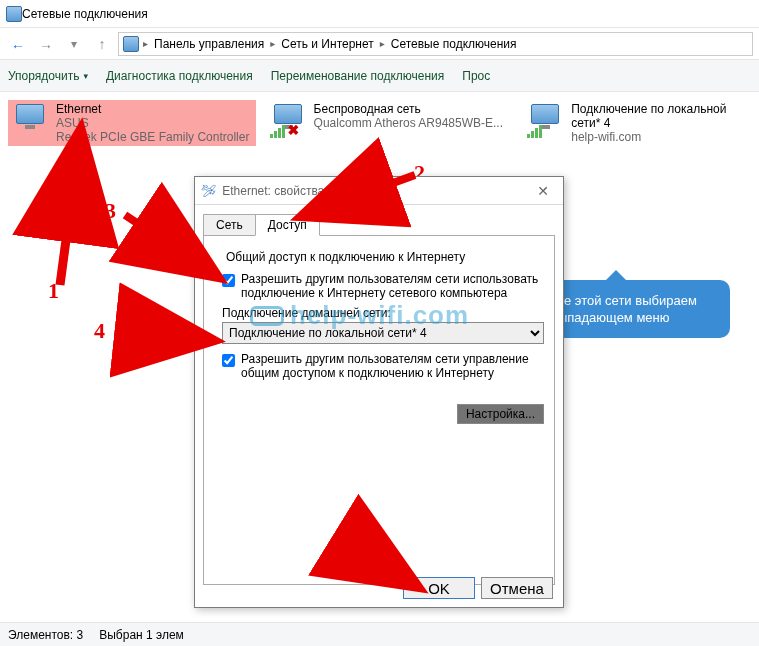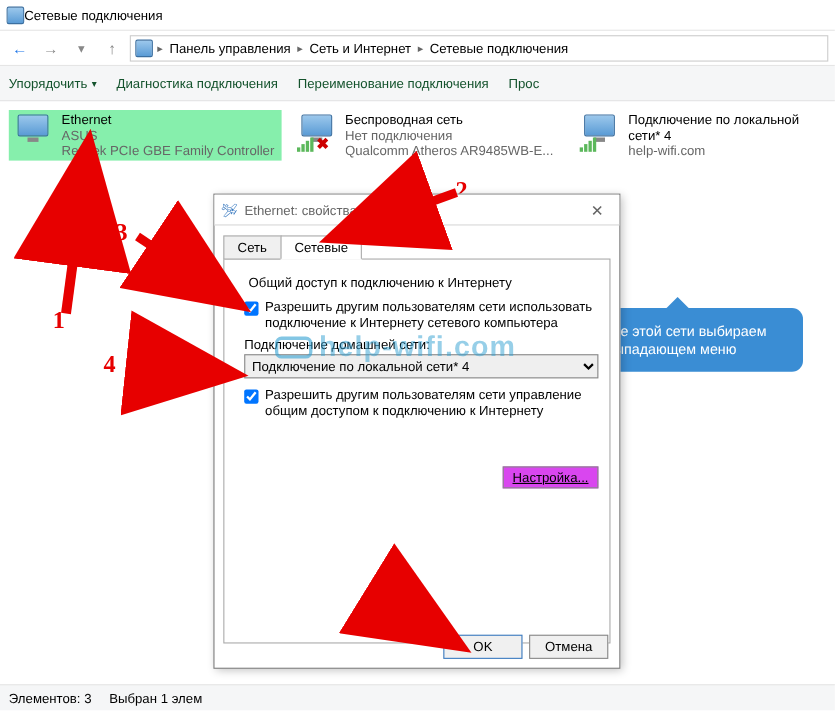--- a/index.html
+++ b/index.html
@@ -63,21 +63,21 @@
   padding: 8px 8px;
   height: calc(100% - 28px - 32px - 32px - 24px);
 }
 .connrow { display: flex; gap: 10px; }
 .conn {
   width: 250px;
   display: flex;
   gap: 6px;
   padding: 2px;
 }
-.conn.selected { background: #86efac; }
+.conn.selected { background: #fca5a5; }
 .conn .cicon {
   width: 40px; height: 40px; flex-shrink: 0;
   position: relative;
 }
 .conn .cicon .monitor {
   width: 28px; height: 20px;
   background: linear-gradient(#9cc8ec,#5a9bd5);
   border: 1px solid #3b6fa0;
   border-radius: 2px;
   position: absolute; top: 2px; left: 6px;
@@ -160,37 +160,36 @@
 .selectwrap select {
   width: 100%;
   height: 22px;
   border: 1px solid #888;
   font-size: 12px;
   padding: 0 2px;
 }
 .settingsbtn {
   position: absolute;
   right: 10px;
-  top: 188px;
+  top: 168px;
   padding: 2px 8px;
   border: 1px solid #888;
-  background: #d946ef;
-  font-size: 12px;
-  text-decoration: underline;
+  background: #737373;
+  font-size: 12px;
 }
 .dlg-buttons {
   position: absolute;
   bottom: 8px; right: 10px;
   display: flex; gap: 6px;
 }
 .dlg-buttons button {
   width: 72px; height: 22px;
   border: 1px solid #888;
   background: #f0f0f0;
-  font-size: 12px;
+  font-size: 15px;
 }
 .dlg-buttons button.primary { border: 1px solid #3a7ac0; }
 
 
 .callout {
   position: absolute;
   top: 188px; left: 480px;
   width: 250px;
   background: #3a8dd4;
   color: #fff;
@@ -296,21 +295,20 @@
         <div class="bars">
             <span style="height:4px"></span>
             <span style="height:7px"></span>
             <span style="height:10px"></span>
             <span style="height:13px"></span>
           </div>
         <span class="xmark">✖</span>
       </div>
       <div class="ctext">
         <div class="l1">Беспроводная сеть</div>
-        <div class="l2">Нет подключения</div>
         <div class="l3">Qualcomm Atheros AR9485WB-E...</div>
       </div>
     </div>
 
     <div class="conn" style="width:230px">
       <div class="cicon">
         <div class="monitor"></div>
           <div class="stand"></div>
         <div class="bars">
             <span style="height:4px"></span>
@@ -334,21 +332,21 @@
 
 <div class="dialog">
   <div class="dlg-title">
     <span style="color:#3a7ac0;margin-right:6px;">🛩</span>
     <span>Ethernet: свойства</span>
     <div class="closebtn">✕</div>
   </div>
   <div class="dlg-body">
     <div class="tabs">
       <div class="tab">Сеть</div>
-      <div class="tab active">Сетевые</div>
+      <div class="tab active">Доступ</div>
     </div>
     <div class="tabpanel">
       <div class="group-title">Общий доступ к подключению к Интернету</div>
       <div class="chkrow">
         <input type="checkbox" checked="" style="">
         <label>Разрешить другим пользователям сети использовать подключение к Интернету сетевого компьютера</label>
       </div>
       <div class="sublabel">Подключение домашней сети:</div>
       <div class="selectwrap">
         <select>

